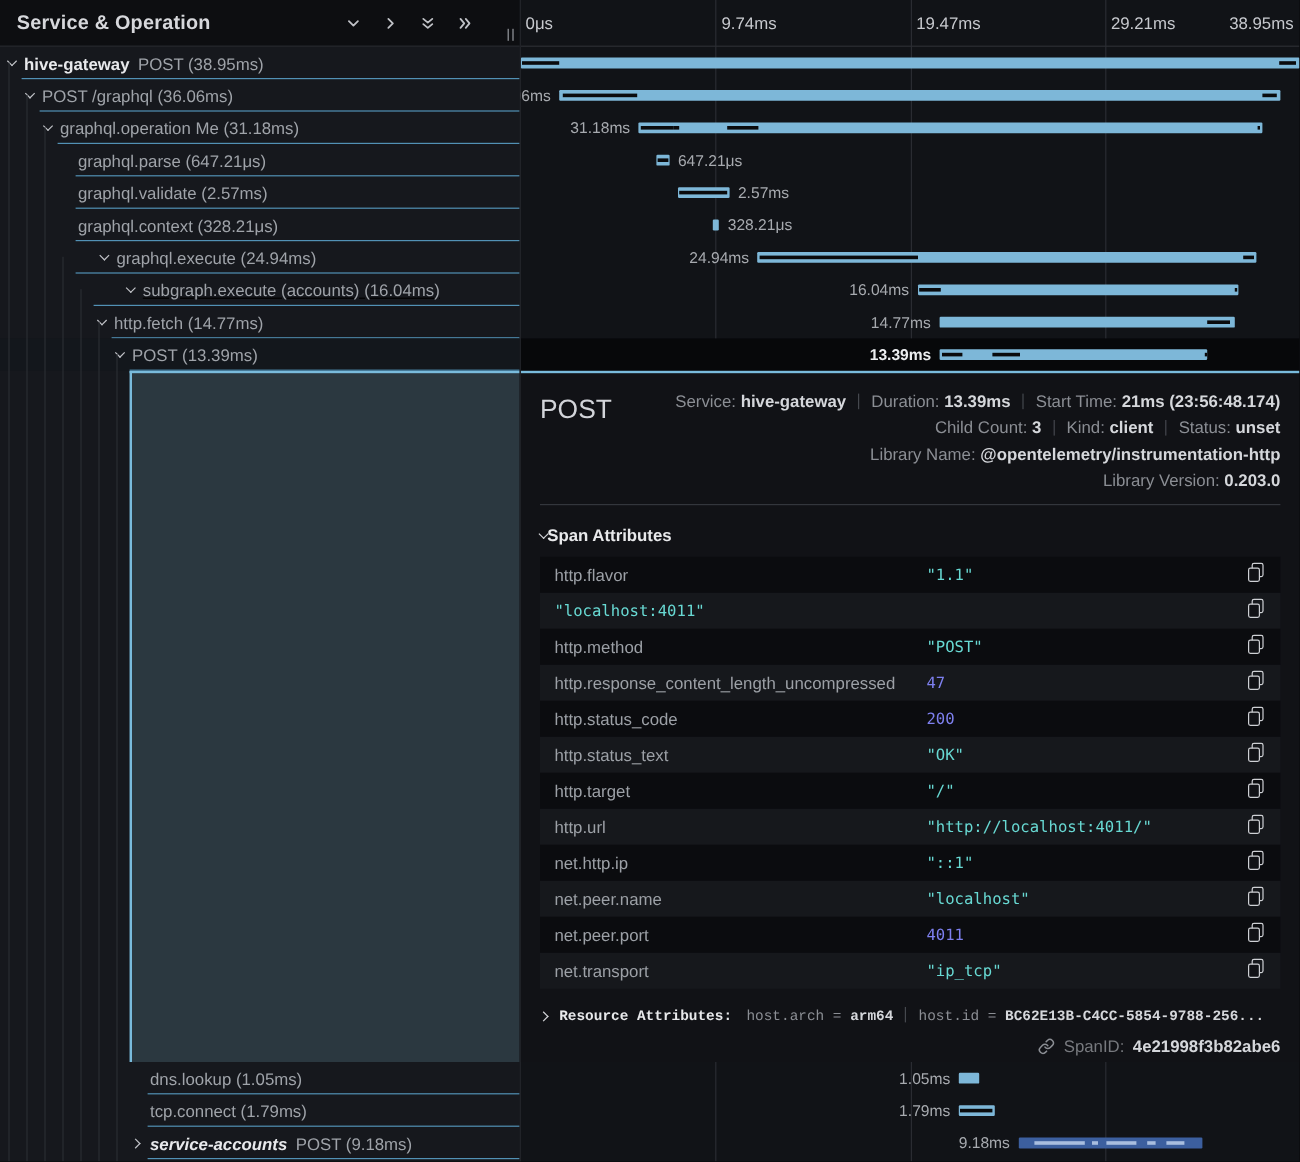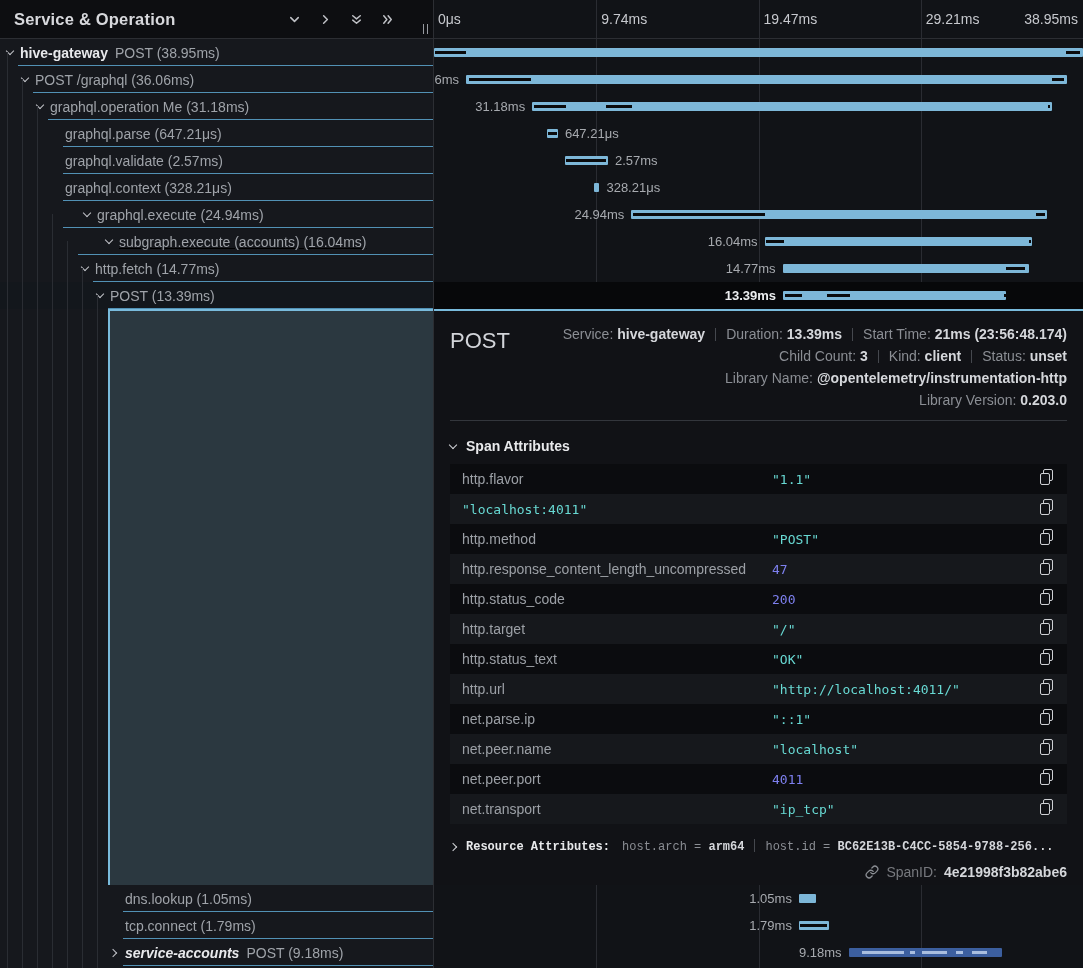--- a/index.html
+++ b/index.html
@@ -54,21 +54,21 @@
   
   .detail { height:576px; position:relative; z-index:2; background:#111216;
     border-top:2px solid #79bbdc; padding:12px 16px 0; }
   .d-head { display:flex; justify-content:space-between; }
   .d-title { font-size:22px; font-weight:500; color:#d2d4d9; padding-top:5px; }
   .d-meta { text-align:right; font-size:14px; line-height:22px; color:#8b8e94; }
   .kv-k { color:#8b8e94; }
   .kv-v { color:#d5d7db; font-weight:700; }
   .kv-div { display:inline-block; width:1px; height:13px; background:#45484e; margin:0 10px -2px; }
   .d-divider { border-top:1px solid #33363c; margin-top:9px; }
-  .d-section { margin:17px 0 10px; display:flex; align-items:center; gap:10px;
+  .d-section { margin:17px 0 10px; display:flex; align-items:center; 
     font-size:14px; font-weight:700; color:#e8e9eb; }
   .schev { width:6px; height:6px; border-right:1.7px solid #d4d5d9; border-bottom:1.7px solid #d4d5d9; flex:none; }
   .schev.down { transform:rotate(45deg); margin-top:-3px; }
   .schev.right { transform:rotate(-45deg); }
   .attr-table { }
   .arow { height:30px; display:flex; align-items:center; padding:0 12px; }
   .arow:nth-child(odd) { background:#0b0c0f; }
   .arow:nth-child(even) { background:#16181c; }
   .akey { width:310px; flex:none; font-size:14px; color:#9ca0a6; }
   .aval { flex:1; font-family:"DejaVu Sans Mono", monospace; font-size:13px; }
@@ -330,36 +330,36 @@
             <span class="akey">http.response_content_length_uncompressed</span>
             <span class="aval number">47</span>
             <span class="copy-btn"><i class="copy-icon"></i></span>
           </div>
           <div class="arow">
             <span class="akey">http.status_code</span>
             <span class="aval number">200</span>
             <span class="copy-btn"><i class="copy-icon"></i></span>
           </div>
           <div class="arow">
+            <span class="akey">http.status_text</span>
+            <span class="aval string">"OK"</span>
+            <span class="copy-btn"><i class="copy-icon"></i></span>
+          </div>
+          <div class="arow">
             <span class="akey">http.target</span>
             <span class="aval string">"/"</span>
             <span class="copy-btn"><i class="copy-icon"></i></span>
           </div>
           <div class="arow">
-            <span class="akey">http.status_text</span>
-            <span class="aval string">"OK"</span>
-            <span class="copy-btn"><i class="copy-icon"></i></span>
-          </div>
-          <div class="arow">
             <span class="akey">http.url</span>
             <span class="aval string">"http://localhost:4011/"</span>
             <span class="copy-btn"><i class="copy-icon"></i></span>
           </div>
           <div class="arow">
-            <span class="akey">net.parse.ip</span>
+            <span class="akey">net.http.ip</span>
             <span class="aval string">"::1"</span>
             <span class="copy-btn"><i class="copy-icon"></i></span>
           </div>
           <div class="arow">
             <span class="akey">net.peer.name</span>
             <span class="aval string">"localhost"</span>
             <span class="copy-btn"><i class="copy-icon"></i></span>
           </div>
           <div class="arow">
             <span class="akey">net.peer.port</span>

